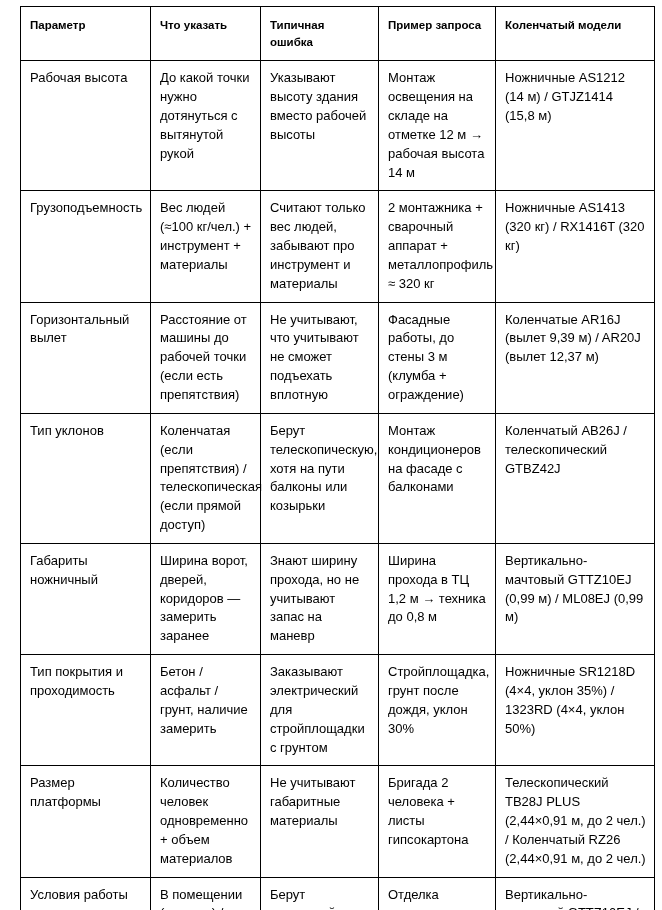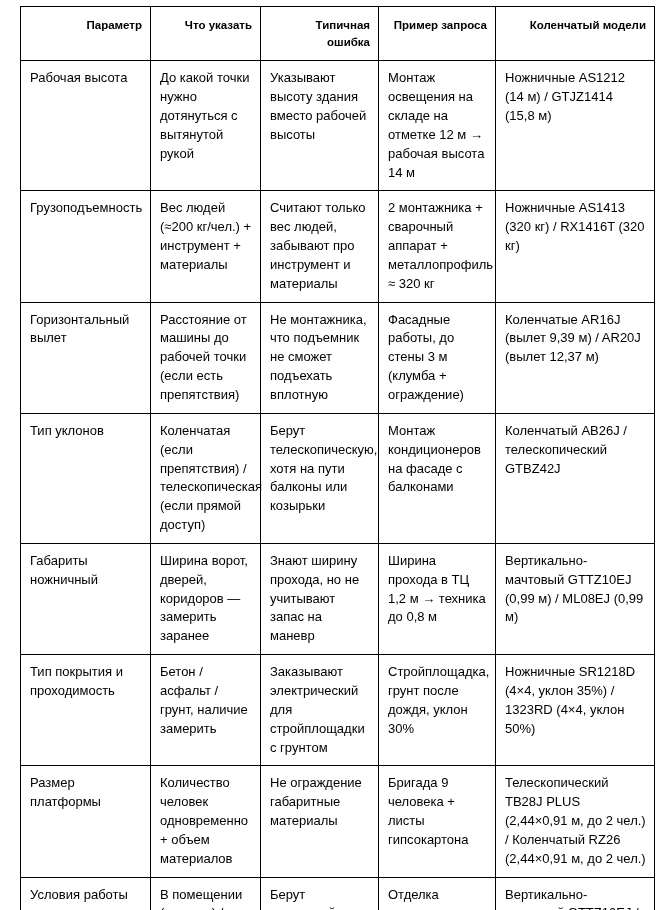--- a/index.html
+++ b/index.html
@@ -29,21 +29,21 @@
   table.spec-table th {
     border: 1px solid #000000;
     vertical-align: top;
     padding: 8px 8px 8px 9px;
     font-size: 13px;
     line-height: 1.45;
     font-weight: normal;
     text-align: left;
   }
   table.spec-table thead th {
-    text-align: right;
+    text-align: left;
     font-weight: bold;
     padding-top: 10px;
     padding-bottom: 10px;
     font-size: 11.5px;
   }
   col.c0 { width: 130px; }
   col.c1 { width: 110px; }
   col.c2 { width: 118px; }
   col.c3 { width: 117px; }
   col.c4 { width: 159px; }
@@ -89,41 +89,41 @@
           </td>
         <td>
             <span class="cell-text">Ножничные AS1212 (14 м) / GTJZ1414 (15,8 м)</span>
           </td>
       </tr>
       <tr>
         <td>
             <span class="cell-text">Грузоподъемность</span>
           </td>
         <td>
-            <span class="cell-text">Вес людей (≈200 кг/чел.) + инструмент + материалы</span>
+            <span class="cell-text">Вес людей (≈100 кг/чел.) + инструмент + материалы</span>
           </td>
         <td>
             <span class="cell-text">Считают только вес людей, забывают про инструмент и материалы</span>
           </td>
         <td>
             <span class="cell-text">2 монтажника + сварочный аппарат + металлопрофиль ≈ 320 кг</span>
           </td>
         <td>
             <span class="cell-text">Ножничные  AS1413 (320 кг) / RX1416T (320 кг)</span>
           </td>
       </tr>
       <tr>
         <td>
             <span class="cell-text">Горизонтальный вылет</span>
           </td>
         <td>
             <span class="cell-text">Расстояние от машины до рабочей точки (если есть препятствия)</span>
           </td>
         <td>
-            <span class="cell-text">Не монтажника, что подъемник не сможет подъехать вплотную</span>
+            <span class="cell-text">Не учитывают, что учитывают не сможет подъехать вплотную</span>
           </td>
         <td>
             <span class="cell-text">Фасадные работы, до стены 3 м (клумба + ограждение)</span>
           </td>
         <td>
             <span class="cell-text">Коленчатые AR16J (вылет 9,39 м) / AR20J (вылет 12,37 м)</span>
           </td>
       </tr>
       <tr>
         <td>
@@ -177,24 +177,24 @@
           </td>
       </tr>
       <tr>
         <td>
             <span class="cell-text">Размер платформы</span>
           </td>
         <td>
             <span class="cell-text">Количество человек одновременно + объем материалов</span>
           </td>
         <td>
-            <span class="cell-text">Не ограждение габаритные материалы</span>
-          </td>
-        <td>
-            <span class="cell-text">Бригада 9 человека + листы гипсокартона</span>
+            <span class="cell-text">Не учитывают габаритные материалы</span>
+          </td>
+        <td>
+            <span class="cell-text">Бригада 2 человека + листы гипсокартона</span>
           </td>
         <td>
             <span class="cell-text">Телескопический TB28J PLUS (2,44×0,91 м, до 2 чел.) / Коленчатый RZ26 (2,44×0,91 м, до 2 чел.)</span>
           </td>
       </tr>
       <tr>
         <td>
             <span class="cell-text">Условия работы</span>
           </td>
         <td>

